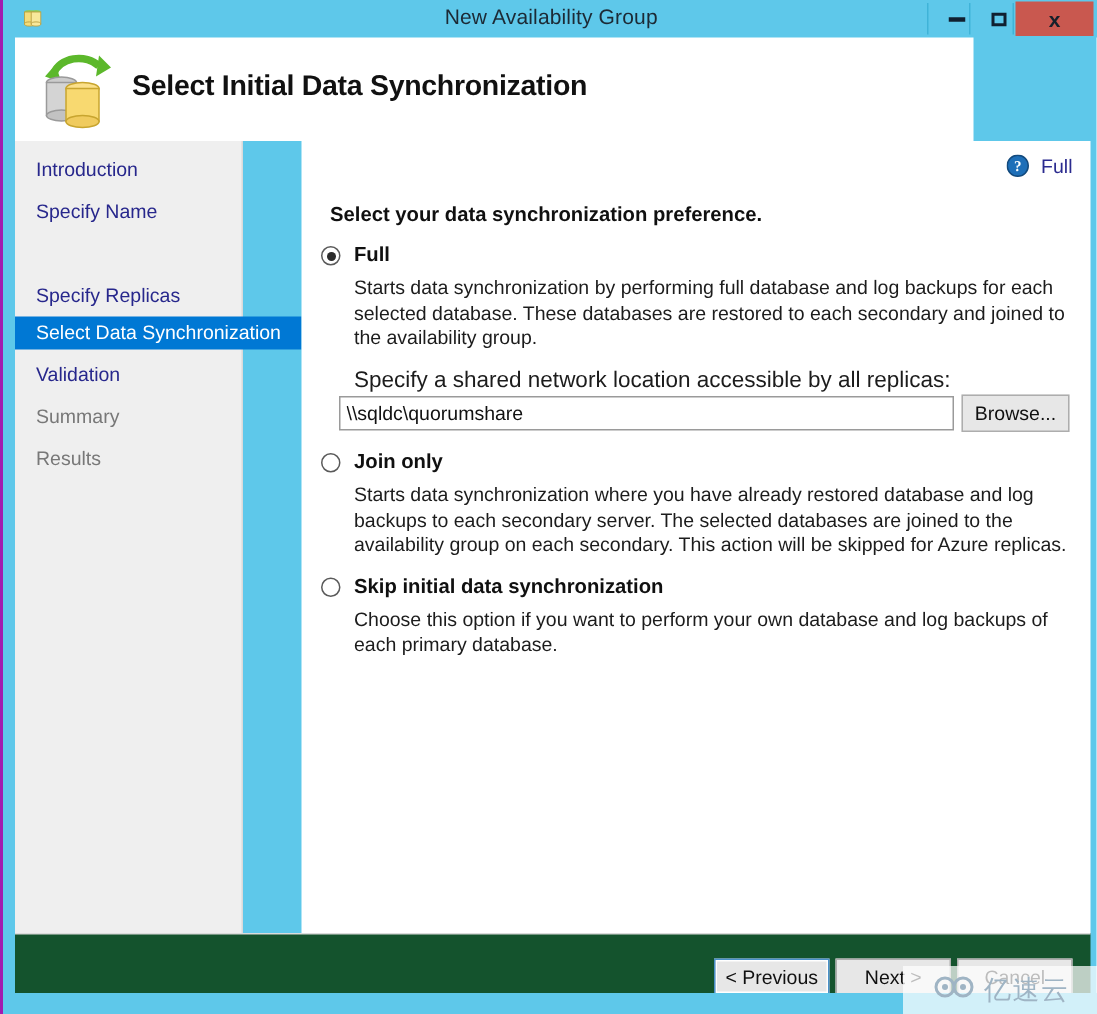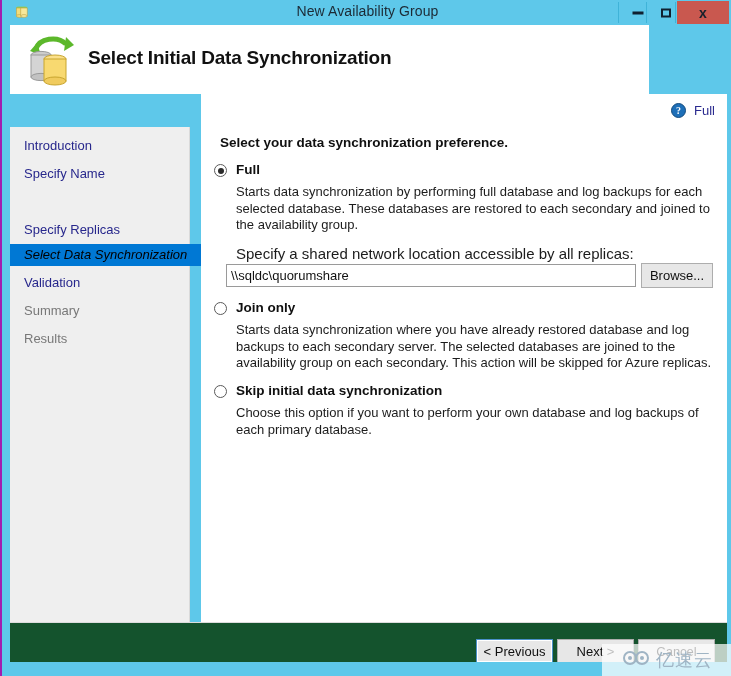--- a/index.html
+++ b/index.html
@@ -114,46 +114,44 @@
     font-size: 19px;
     font-weight: bold;
     color: #111111;
     letter-spacing: -0.2px;
   }
 
   
   #sidebar {
     position: absolute;
     left: 8px; top: 94px;
-    width: 180px;
+    width: 152px;
     height: 528px;
     background: #efefef;
     border-right: 1px solid #dadada;
     box-sizing: border-box;
-    margin-top: 33px;
   }
   .nav-item {
     position: absolute;
     left: 0;
     width: 191px;
     height: 22px;
     line-height: 22px;
     padding-left: 14px;
     box-sizing: border-box;
     font-size: 13px;
     color: #2b2b8f;
     cursor: pointer;
     white-space: nowrap;
   }
   .nav-item.done { color: #27278c; }
   .nav-item.disabled { color: #787878; cursor: default; }
   .nav-item.active {
     background: #0078d4;
-    color: #000000;
-    font-style: italic;
+    color: #ffffff;
   }
 
   #content {
     position: absolute;
     left: 199px; top: 94px;
     width: 526px;
     height: 528px;
     background: #ffffff;
   }
 

